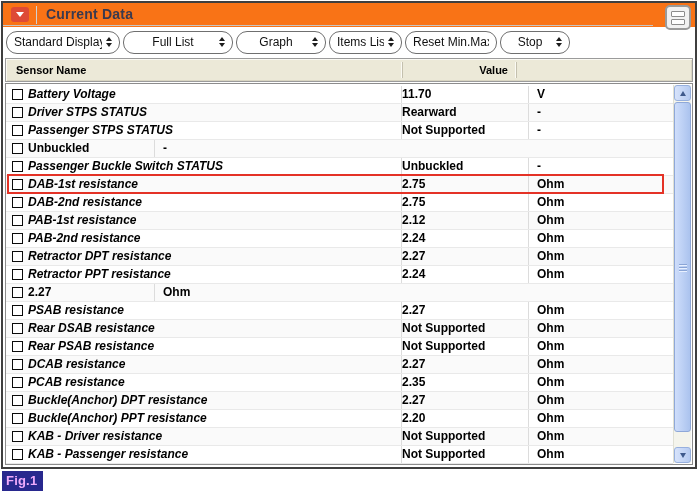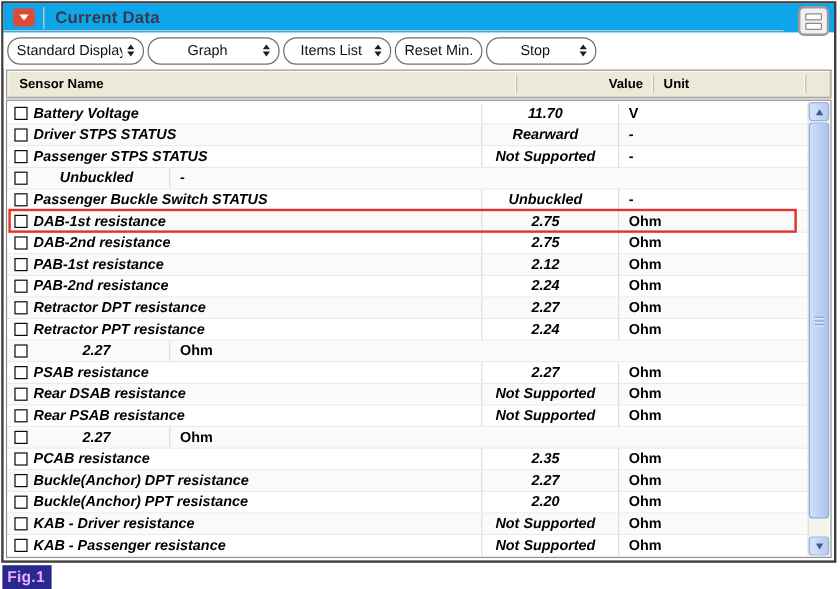--- a/index.html
+++ b/index.html
@@ -1,20 +1,20 @@
 <!DOCTYPE html>
 <html><head>
 <meta charset="utf-8">
 <style>
   html,body{margin:0;padding:0;background:#fff;width:700px;height:491px;
     font-family:"Liberation Sans",sans-serif;-webkit-font-smoothing:antialiased;}
   .window{position:absolute;left:1px;top:1px;width:692px;height:464px;
     border:2px solid #3f3f3f;background:#fff;display:flex;flex-direction:column;}
   
-  .titlebar{position:relative;height:24px;flex:0 0 24px;background:#0ea5e9;}
+  .titlebar{position:relative;height:24px;flex:0 0 24px;background:#f97316;}
   .dd-icon{position:absolute;left:8px;top:4px;width:18px;height:15px;border-radius:3px;
     background:#de4a36;display:flex;align-items:center;justify-content:center;}
   .dd-icon .tri{width:0;height:0;border-left:4px solid transparent;border-right:4px solid transparent;
     border-top:5px solid #fff;}
   .tb-divider{position:absolute;left:33px;top:3px;width:1px;height:18px;background:#d0d0d0;}
   .win-title{position:absolute;left:43px;top:3px;font-size:14px;font-weight:bold;
     color:#3a3a4e;letter-spacing:.2px;}
   .title-rule{position:absolute;left:0;top:22px;width:650px;height:1px;background:#c6c6c6;}
   .restore-icon{position:absolute;right:4px;top:2px;width:22px;height:21px;border:2px solid #9a9a9a;
     border-radius:5px;background:#f1f1f1;display:flex;flex-direction:column;
@@ -36,37 +36,37 @@
   .updown{display:flex;flex-direction:column;gap:2px;align-items:center;flex:0 0 auto;}
   .updown i{display:block;width:0;height:0;border-left:3.5px solid transparent;border-right:3.5px solid transparent;}
   .updown .u{border-bottom:4px solid #1c1c1c;}
   .updown .d{border-top:4px solid #1c1c1c;}
   
   .thead{flex:0 0 24px;margin:1px 2px 0 2px;background:#ece9d8;border:1px solid #9b9b9b;
     box-shadow:inset 1px 1px 0 #fbfaf4, inset -1px -1px 0 #d9d5c2;
     display:flex;align-items:center;box-sizing:border-box;font-size:11px;font-weight:bold;color:#000;}
   .thead .h-name{flex:0 0 386px;padding-left:10px;}
   .thead .h-value{flex:0 0 105px;text-align:right;padding-right:8px;border-left:1px solid #c4c0ae;
-    box-shadow:-1px 0 0 #fbfaf4;height:16px;line-height:16px;margin-left:28px;}
+    box-shadow:-1px 0 0 #fbfaf4;height:16px;line-height:16px;}
   .thead .h-unit{flex:1;padding-left:8px;border-left:1px solid #c4c0ae;
     box-shadow:-1px 0 0 #fbfaf4;height:16px;line-height:16px;}
   .thead .h-corner{flex:0 0 20px;border-left:1px solid #c4c0ae;box-shadow:-1px 0 0 #fbfaf4;height:16px;}
   
   .tbody{flex:1;margin:1px 2px 2px 2px;border:1px solid #8c8c8c;position:relative;
     background:#fff;overflow:hidden;}
   .rows{position:absolute;left:0;top:2px;right:19px;}
   .row{position:relative;height:18px;display:flex;align-items:center;box-sizing:border-box;
     border-bottom:1px solid #e9e9e9;font-size:12px;font-weight:bold;color:#000;background:#fff;cursor:default;}
   .row:nth-child(even){background:#fafafa;}
   .checkbox{flex:0 0 9px;width:9px;height:9px;border:1.5px solid #0a0a0a;background:#fff;
     margin:0 5px 0 6px;}
   .c-name{flex:0 0 373px;white-space:nowrap;overflow:hidden;border-right:1px solid #dcdcdc;
     height:100%;line-height:17px;font-style:italic;}
-  .c-value{flex:0 0 105px;text-align:center;padding-right:8px;border-right:1px solid #dcdcdc;
-    height:100%;line-height:17px;white-space:nowrap;font-style:italic;}
+  .c-value{flex:0 0 105px;text-align:left;padding-right:21px;border-right:1px solid #dcdcdc;
+    height:100%;line-height:17px;white-space:nowrap;}
   .c-unit{flex:1;padding-left:8px;height:100%;line-height:17px;white-space:nowrap;}
   .row.highlighted::after{content:"";position:absolute;left:1px;right:9px;top:-2px;bottom:-1px;
     border:2px solid #e43226;pointer-events:none;z-index:5;}
   
   .scrollbar{position:absolute;top:1px;right:1px;bottom:1px;width:17px;background:#f4f4ec;
     border-left:1px solid #e0e0d4;}
   .sb-btn{position:absolute;left:0;width:17px;height:16px;border:1px solid #97b0de;border-radius:3px;
     background:linear-gradient(to right,#d7e3fb,#b6cbf1);box-sizing:border-box;
     display:flex;align-items:center;justify-content:center;cursor:pointer;}
   .sb-btn.up{top:0;}
@@ -102,20 +102,27 @@
 
   <div class="toolbar">
       <button class="tb-btn">
         <span class="lbl">Standard Display</span>
         <span class="updown">
           <i class="u"></i>
           <i class="d"></i>
         </span>
       </button>
       <button class="tb-btn">
+        <span class="lbl">Full List</span>
+        <span class="updown">
+          <i class="u"></i>
+          <i class="d"></i>
+        </span>
+      </button>
+      <button class="tb-btn">
         <span class="lbl">Graph</span>
         <span class="updown">
           <i class="u"></i>
           <i class="d"></i>
         </span>
       </button>
       <button class="tb-btn">
         <span class="lbl">Items List</span>
         <span class="updown">
           <i class="u"></i>
@@ -130,21 +137,20 @@
         <span class="updown">
           <i class="u"></i>
           <i class="d"></i>
         </span>
       </button>
     </div>
 
   <div class="thead">
     <div class="h-name">Sensor Name</div>
     <div class="h-value">Value</div>
-    <div class="h-unit">Unit</div>
     <div class="h-corner"></div>
   </div>
 
   <div class="tbody">
     <div class="rows">
         <div class="row">
           <span class="checkbox"></span>
           <span class="c-name">Battery Voltage</span>
           <span class="c-value">11.70</span>
           <span class="c-unit">V</span>
@@ -226,20 +232,21 @@
           <span class="c-unit">Ohm</span>
         </div>
         <div class="row">
           <span class="checkbox"></span>
           <span class="c-name">Rear PSAB resistance</span>
           <span class="c-value">Not Supported</span>
           <span class="c-unit">Ohm</span>
         </div>
         <div class="row">
           <span class="checkbox"></span>
+          <span class="c-name">DCAB resistance</span>
           <span class="c-value">2.27</span>
           <span class="c-unit">Ohm</span>
         </div>
         <div class="row">
           <span class="checkbox"></span>
           <span class="c-name">PCAB resistance</span>
           <span class="c-value">2.35</span>
           <span class="c-unit">Ohm</span>
         </div>
         <div class="row">

